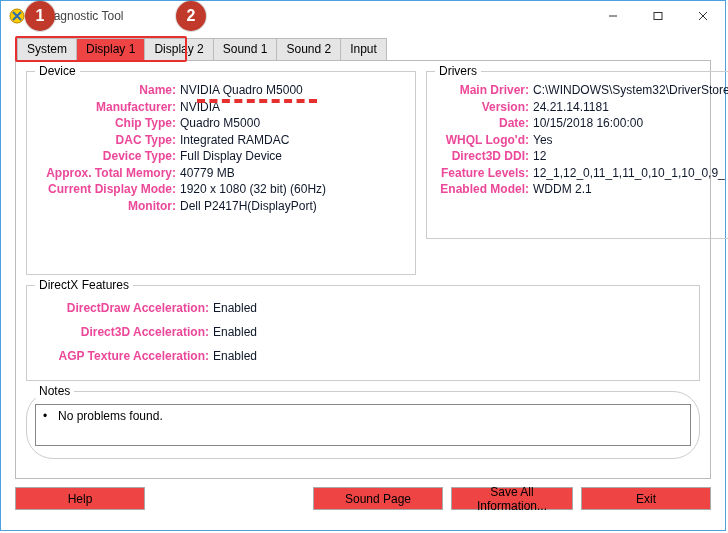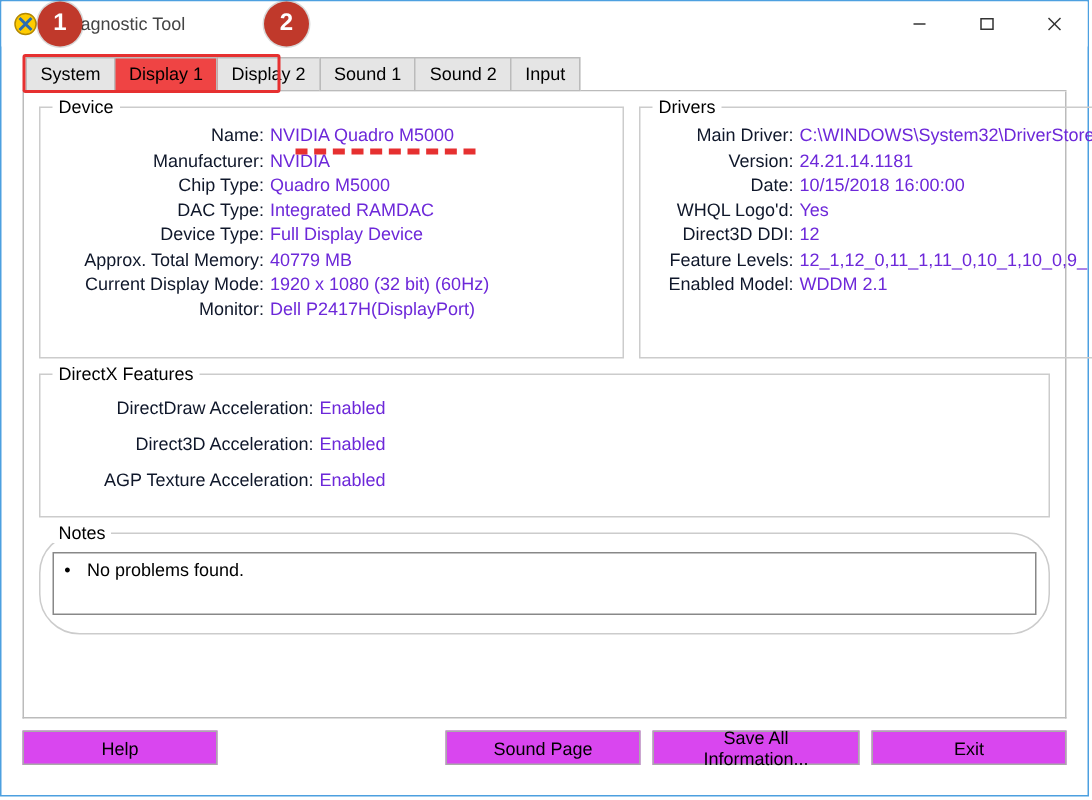--- a/index.html
+++ b/index.html
@@ -85,25 +85,25 @@
     position: relative;
     font-size: 12px;
   }
   .groupbox > .legend {
     position: absolute;
     top: -8px; left: 8px;
     background:#fff;
     padding: 0 4px;
     color:#000;
   }
-  .device-box { flex: 0 0 390px; height: 168px; }
+  .device-box { flex: 0 0 390px; height: 204px; }
   .drivers-box { flex: 1; height: 168px; }
   .kv { display:flex; line-height: 16.5px; }
-  .kv .k { text-align:right; padding-right:4px; color:#0f172a; }
-  .kv .v { color:#6d28d9; }
+  .kv .k { text-align:right; padding-right:4px; color:#ec4899;font-weight:bold; }
+  .kv .v { color:#0f172a; }
   .device-box .k { width: 145px; }
   .drivers-box .k { width: 98px; }
   .dx-box { margin-top: 10px; height: 96px; }
   .dx-box .kv { line-height: 24px; }
   .dx-box .k { width: 178px; }
   .notes-box { margin-top:10px; height: 68px; padding:12px 8px 8px 8px;border-radius:27px; }
   .notes-inner {
     border:1px solid #888;
     height: 42px;
     background:#fff;
@@ -117,30 +117,30 @@
   .btnrow {
     display:flex;
     margin: 8px 14px 0 14px;
     align-items:center;
     gap: 8px;
   }
   .btnrow .spacer { flex:1; }
   .btn {
     height:23px;
     border:1px solid #aaa;
-    background:#d946ef;
+    background:#ef4444;
     font-size:12px;
     font-family: inherit;
     padding: 0 10px;
     cursor: default;
     display:flex; align-items:center; justify-content:center;
   }
   .btn.help { width:130px; }
   .btn.next { width:130px; }
-  .btn.save { width:138px; }
+  .btn.save { width:122px; }
   .btn.exit { width:130px; }
   
   .ann-tabs-box {
     position:absolute;
     border: 2px solid #e63030;
     border-radius: 2px;
     top: 35px;
     left: 14px;
     width: 172px;
     height: 26px;

